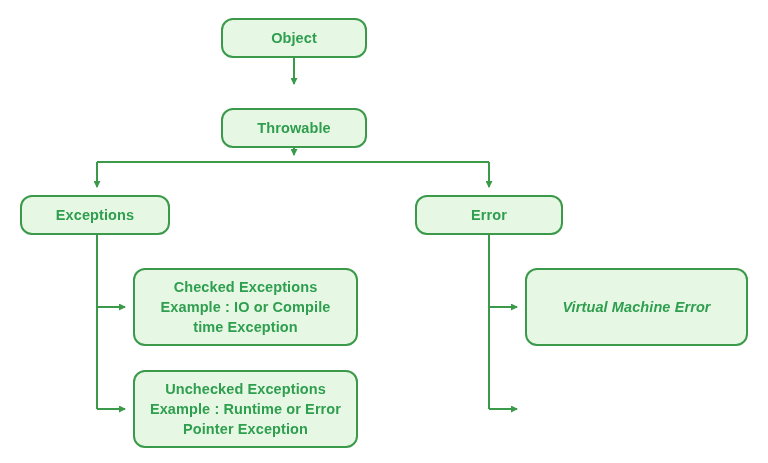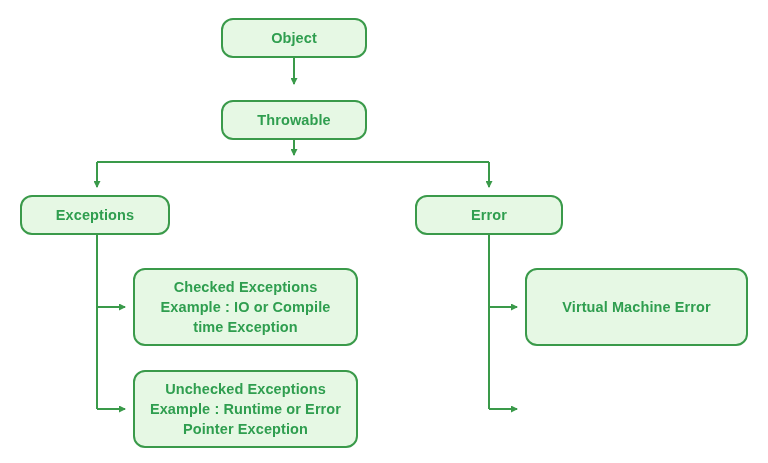--- a/index.html
+++ b/index.html
@@ -40,26 +40,26 @@
     font-weight: bold;
     line-height: 1.38;
     letter-spacing: 0.1px;
     padding: 2px 6px;
   }
   .node-label {
     display: block;
     white-space: pre-line;
   }
   .node-root    { left: 221px; top: 18px;  width: 146px; height: 40px; }
-  .node-second  { left: 221px; top: 100px;  width: 146px; height: 40px; }
+  .node-second  { left: 221px; top: 108px;  width: 146px; height: 40px; }
   .node-left    { left: 20px;  top: 195px; width: 150px; height: 40px; }
   .node-right   { left: 415px; top: 195px; width: 148px; height: 40px; }
   .node-detail-1 { left: 133px; top: 268px; width: 225px; height: 78px; }
   .node-detail-2 { left: 133px; top: 370px; width: 225px; height: 78px; }
-  .node-detail-3 { left: 525px; top: 268px; width: 223px; height: 78px; }
+  .node-detail-3 { left: 525px; top: 268px; width: 223px; height: 78px; font-style: italic; }
   .node-detail-4 { left: 525px; top: 370px; width: 223px; height: 78px; }
 </style>
 </head>
 <body>
 
 <div id="diagram-canvas">
 
   <svg id="connector-layer" viewBox="0 0 768 463" width="768" height="463" xmlns="http://www.w3.org/2000/svg">
     <defs>
       <marker id="arrowhead" markerWidth="7" markerHeight="7" refX="6" refY="3.5" orient="auto" markerUnits="userSpaceOnUse">

